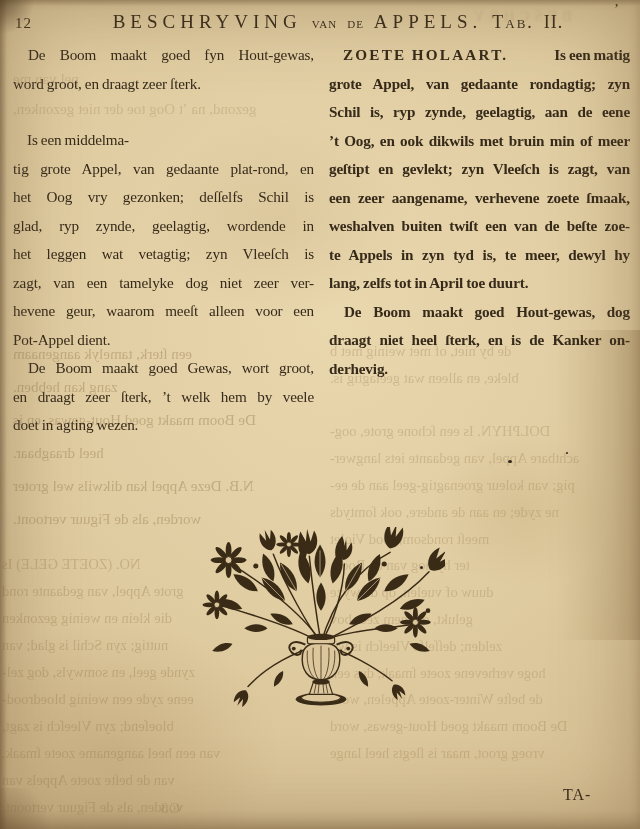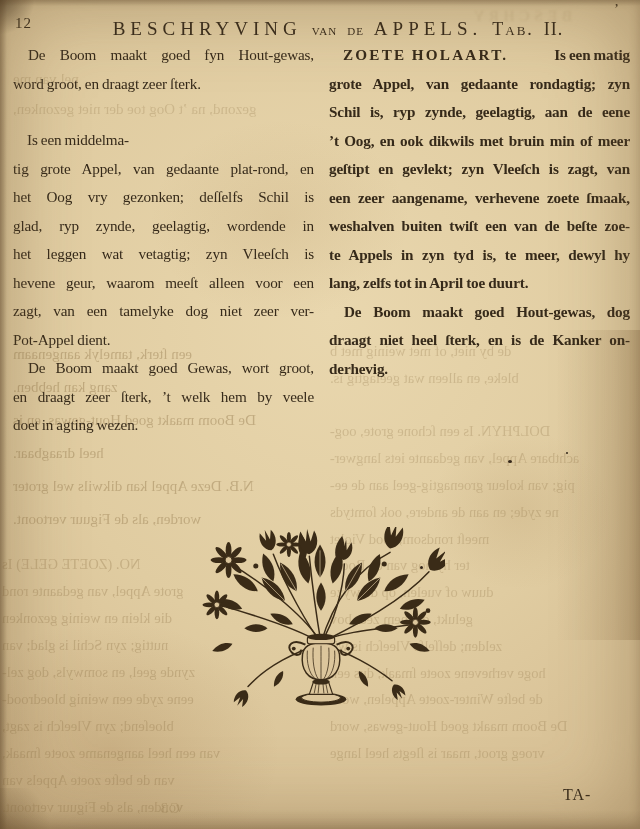--- a/index.html
+++ b/index.html
@@ -27,21 +27,21 @@
     background:linear-gradient(90deg,rgba(70,50,28,.38),rgba(70,50,28,0));}
   #edge-top{left:0;top:0;width:640px;height:6px;
     background:linear-gradient(rgba(84,62,36,.30),rgba(84,62,36,0));}
   #edge-bottom{left:0;top:810px;width:640px;height:19px;
     background:linear-gradient(rgba(0,0,0,0),rgba(95,70,40,.24));}
   .vignette{position:absolute;inset:0;pointer-events:none;z-index:9;
     box-shadow:inset 0 0 70px 14px rgba(118,90,52,.34), inset 0 0 10px 2px rgba(90,66,36,.22);}
 
   
   .pagenum{position:absolute;left:15px;top:15px;font-size:15px;letter-spacing:1px;z-index:5;}
-  .htitle{position:absolute;left:44px;right:8px;top:18px;z-index:5;
+  .htitle{position:absolute;left:44px;right:8px;top:11px;z-index:5;
     display:flex;justify-content:center;align-items:baseline;gap:10px;white-space:nowrap;}
   .htitle .big{font-size:19px;letter-spacing:5px;}
   .htitle .sc{font-size:16px;letter-spacing:1px;font-variant:small-caps;}
   .htitle .tab{font-size:18px;letter-spacing:2px;font-variant:small-caps;}
   .htitle .num{font-size:18px;letter-spacing:1px;}
   .corner-mark{position:absolute;left:614px;top:1px;font-size:15px;z-index:5;}
 
   
   .col{position:absolute;top:41px;width:301px;z-index:4;
        font-size:15.2px;line-height:28.5px;letter-spacing:-.15px;word-spacing:-.5px;}
@@ -154,22 +154,22 @@
     </div>
     <div class="para gap">
       <div class="tline headline">
         <span>Is een middelma-</span>
       </div>
       <div class="lines cont">
           <div class="tline">tig grote Appel, van gedaante plat-rond, en</div>
           <div class="tline">het Oog vry gezonken; deſſelfs Schil is</div>
           <div class="tline">glad, ryp zynde, geelagtig, wordende in</div>
           <div class="tline">het leggen wat vetagtig; zyn Vleeſch is</div>
+          <div class="tline">zagt, van een tamelyke dog niet zeer ver-</div>
           <div class="tline">hevene geur, waarom meeſt alleen voor een</div>
-          <div class="tline">zagt, van een tamelyke dog niet zeer ver-</div>
           <div class="tline">Pot-Appel dient.</div>
         </div>
     </div>
     <div class="para">
       <div class="lines">
           <div class="tline">De Boom maakt goed Gewas, wort groot,</div>
           <div class="tline">en draagt zeer ſterk, ’t welk hem by veele</div>
           <div class="tline">doet in agting wezen.</div>
         </div>
     </div>

